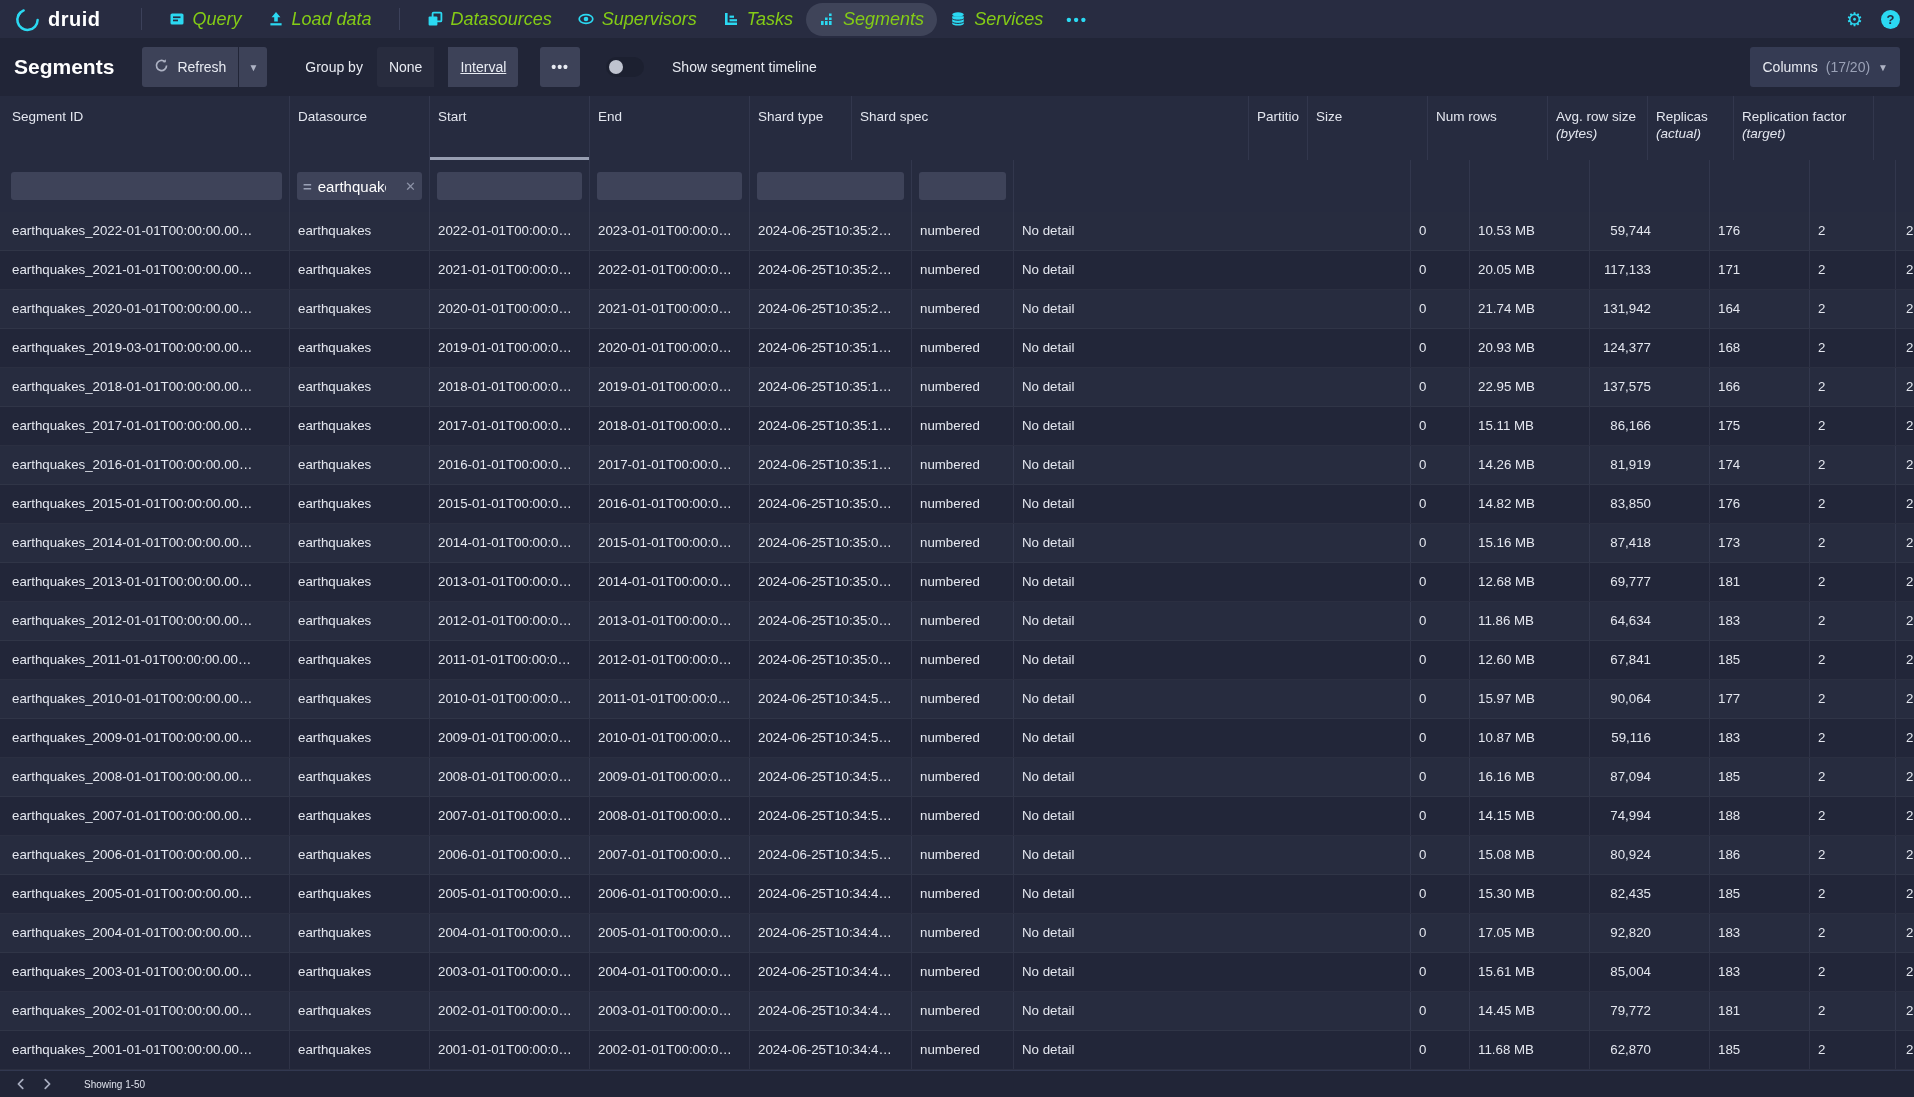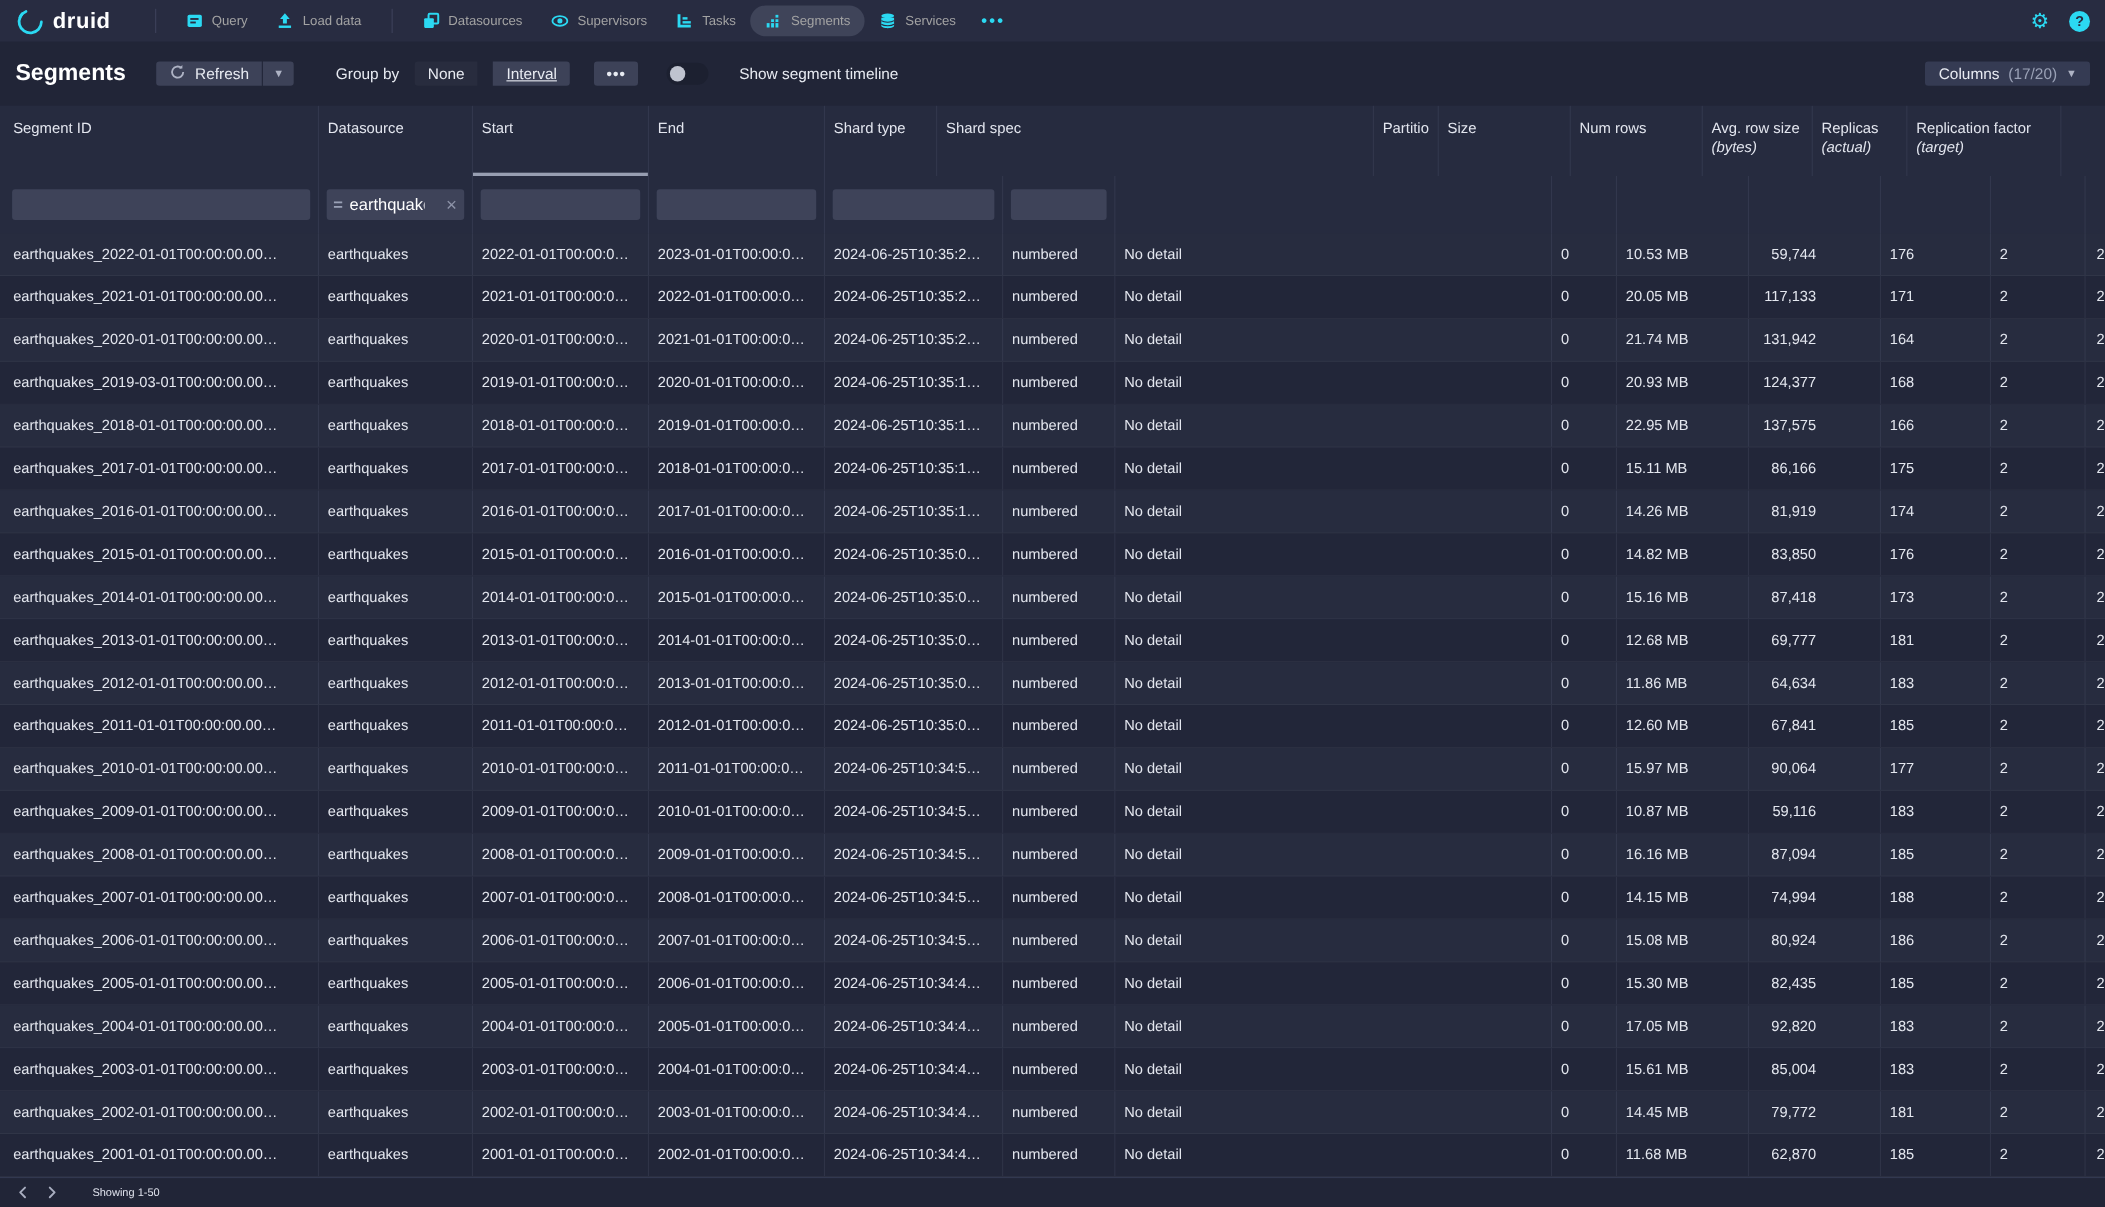--- a/index.html
+++ b/index.html
@@ -5,33 +5,33 @@
   * { box-sizing: border-box; margin: 0; padding: 0; }
   html,body { width:1914px; height:1097px; overflow:hidden; background:#212537;
     font-family:"Liberation Sans", sans-serif; color:#e8ebf2; }
 
   
   .nav { height:38px; background:#282c41; display:flex; align-items:center; padding:0 14px; }
   .logo { display:flex; align-items:center; gap:7px; margin-right:26px;text-align:center; }
   .logo-word { color:#fff; font-size:20px; font-weight:600; letter-spacing:.5px; }
   .nav-divider { width:1px; height:22px; background:#3c415a; margin:0 14px; }
   .nav-item { display:flex; align-items:center; gap:8px; padding:6px 13px; border-radius:17px;
-    font-size:12px; color:#a3a3a3; cursor:pointer; white-space:nowrap; }
+    font-size:18px; color:#84cc16; cursor:pointer; white-space:nowrap;font-style:italic; }
   .nav-item.active { background:#3f4459; }
   .nav-item svg, .logo svg { display:block; }
   .nav-more { color:#2bd9f2; font-size:15px; font-weight:700; letter-spacing:2px; padding:0 10px; cursor:pointer; }
   .nav-spacer { flex:1; }
   .gear { color:#2bd9f2; font-size:19px; line-height:1; margin-right:18px; cursor:pointer; }
   .help { width:19px; height:19px; border-radius:50%; background:#2bd9f2; color:#262a3e;
     font-size:13px; font-weight:700; display:flex; align-items:center; justify-content:center; cursor:pointer; }
 
   
   .toolbar { height:58px; display:flex; align-items:center; padding:0 14px; background:#212537; }
   .page-title { font-size:21px; font-weight:700; color:#fff; margin-right:28px; }
-  .btn { height:22px; background:#3d4258; border:none; color:#e8ebf2; font-size:14px;
+  .btn { height:40px; background:#3d4258; border:none; color:#e8ebf2; font-size:14px;
     font-family:"Liberation Sans", sans-serif; display:flex; align-items:center; gap:8px;
     padding:0 12px; cursor:pointer; border-radius:3px; }
   .split { display:flex; }
   .split .btn.main { border-radius:3px 0 0 3px; }
   .split .btn.caret-seg { border-radius:0 3px 3px 0; margin-left:1px; padding:0 9px; }
   .caret { font-size:10px; color:#aeb3c4; }
   .grp-label { font-size:14px; color:#e8ebf2; margin:0 14px 0 38px; }
   .seg-btn-left { border-radius:3px 0 0 3px; }
   .seg-btn-right { border-radius:0 3px 3px 0; margin-left:14px;text-decoration:underline; }
   .btn.dark { background:#282c3e; }

